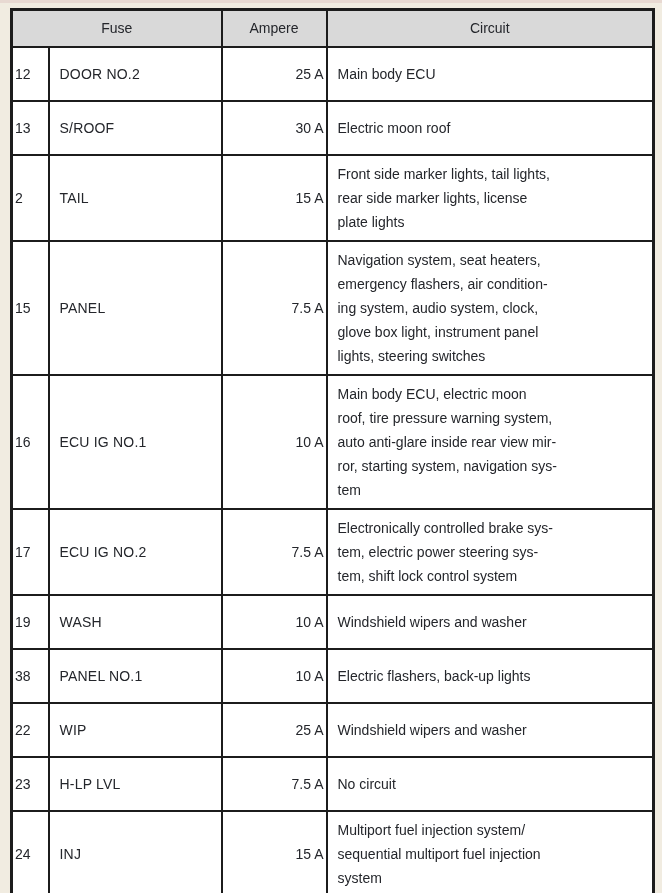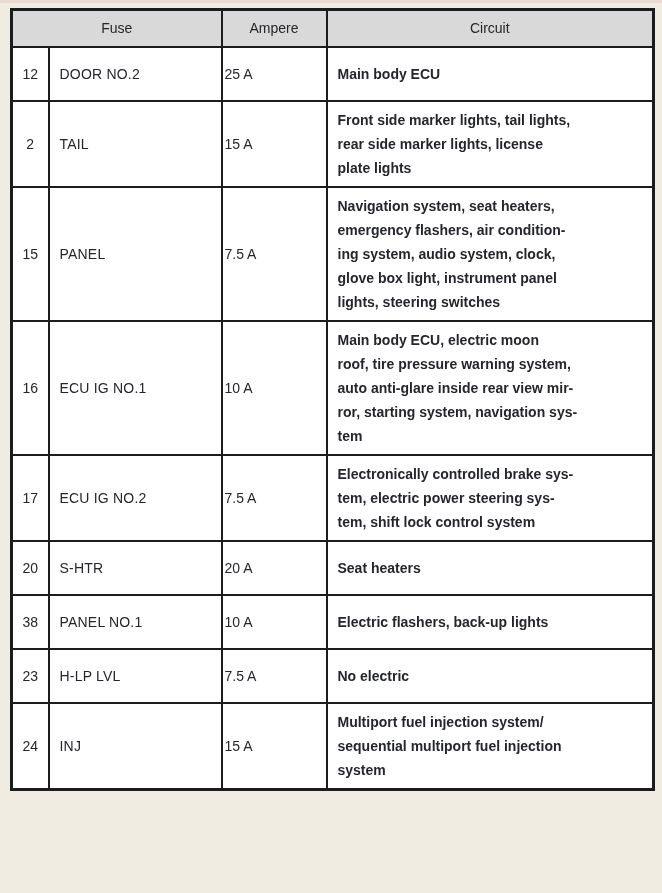--- a/index.html
+++ b/index.html
@@ -42,38 +42,36 @@
     line-height:24px;
     vertical-align:middle;
   }
   thead th{
     background:var(--header-bg);
     height:37px;
     text-align:center;
     padding:4px 4px;
   }
   td.num{
-    text-align:center;
     padding:5px 2px;
   }
   td.fuse{
     text-align:left;
     padding:5px 0 5px 10px;
     letter-spacing:.2px;
   }
   td.amp{
-    text-align:left;
+    text-align:right;
     padding:14px 2px;
     margin-top:34px;
   }
   td.circuit{
     text-align:left;
     padding:6px 6px 6px 10px;
     white-space:pre-line;
-    font-weight:bold;
   }
 </style>
 </head>
 <body>
 
 <div class="scan-edge"></div>
 
 <table class="fuse-table">
   <colgroup>
     <col class="c-num">
@@ -88,20 +86,26 @@
       <th>Circuit</th>
     </tr>
   </thead>
   <tbody id="fuse-rows">
 
   <tr>
         <td class="num">12</td>
         <td class="fuse">DOOR NO.2</td>
         <td class="amp">25 A</td>
         <td class="circuit">Main body ECU</td>
+      </tr>
+      <tr>
+        <td class="num">13</td>
+        <td class="fuse">S/ROOF</td>
+        <td class="amp">30 A</td>
+        <td class="circuit">Electric moon roof</td>
       </tr>
       <tr>
         <td class="num">2</td>
         <td class="fuse">TAIL</td>
         <td class="amp">15 A</td>
         <td class="circuit">Front side marker lights, tail lights,
 rear side marker lights, license
 plate lights</td>
       </tr>
       <tr>
@@ -126,36 +130,42 @@
       </tr>
       <tr>
         <td class="num">17</td>
         <td class="fuse">ECU IG NO.2</td>
         <td class="amp">7.5 A</td>
         <td class="circuit">Electronically controlled brake sys-
 tem, electric power steering sys-
 tem, shift lock control system</td>
       </tr>
       <tr>
-        <td class="num">20</td>
-        <td class="fuse">S-HTR</td>
-        <td class="amp">20 A</td>
-        <td class="circuit">Seat heaters</td>
+        <td class="num">19</td>
+        <td class="fuse">WASH</td>
+        <td class="amp">10 A</td>
+        <td class="circuit">Windshield wipers and washer</td>
       </tr>
       <tr>
         <td class="num">38</td>
         <td class="fuse">PANEL NO.1</td>
         <td class="amp">10 A</td>
         <td class="circuit">Electric flashers, back-up lights</td>
       </tr>
       <tr>
+        <td class="num">22</td>
+        <td class="fuse">WIP</td>
+        <td class="amp">25 A</td>
+        <td class="circuit">Windshield wipers and washer</td>
+      </tr>
+      <tr>
         <td class="num">23</td>
         <td class="fuse">H-LP LVL</td>
         <td class="amp">7.5 A</td>
-        <td class="circuit">No electric</td>
+        <td class="circuit">No circuit</td>
       </tr>
       <tr>
         <td class="num">24</td>
         <td class="fuse">INJ</td>
         <td class="amp">15 A</td>
         <td class="circuit">Multiport fuel injection system/
 sequential multiport fuel injection
 system</td>
       </tr>
     </tbody>

